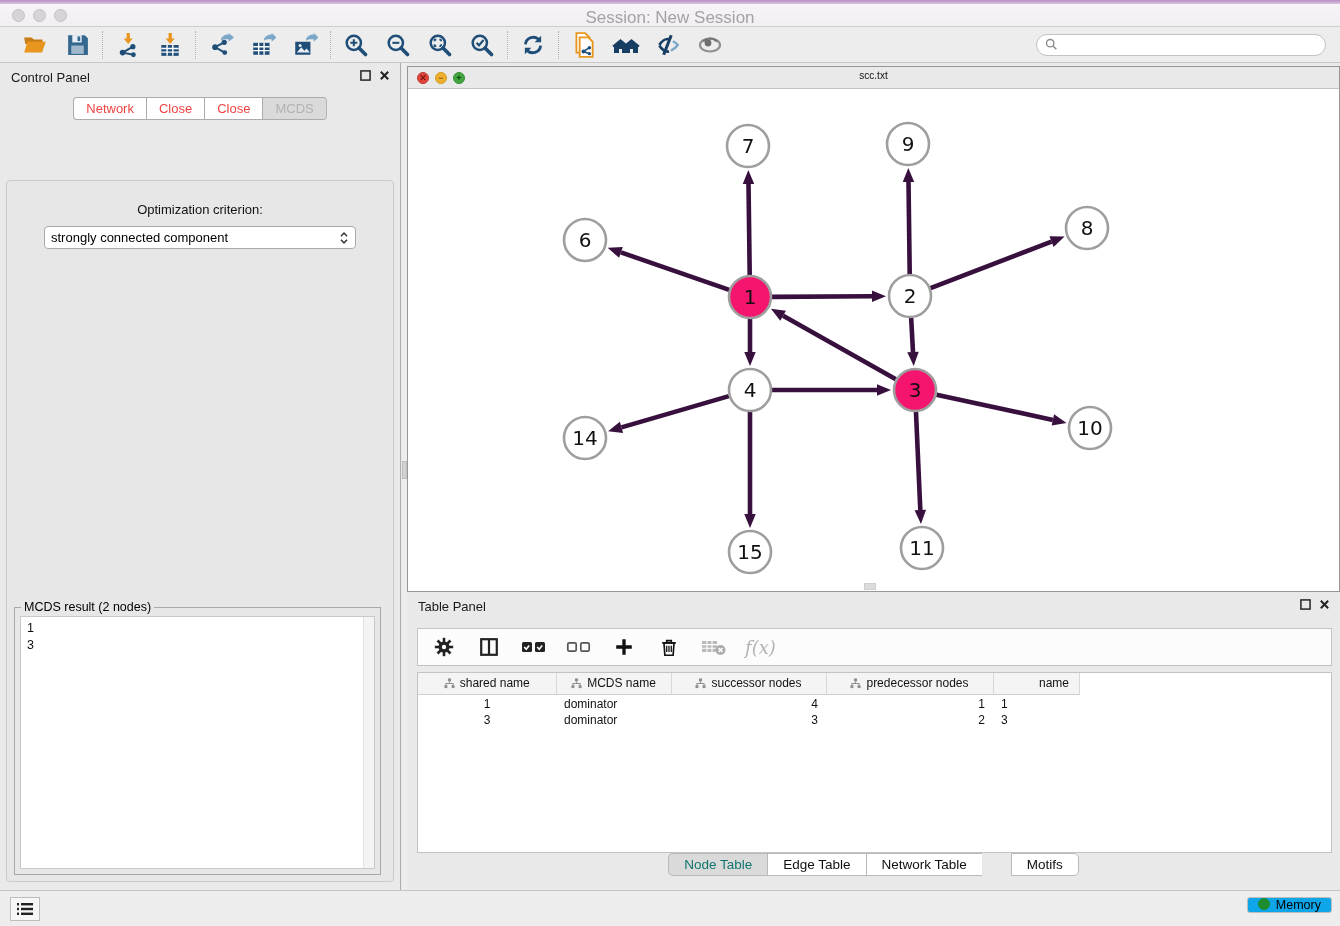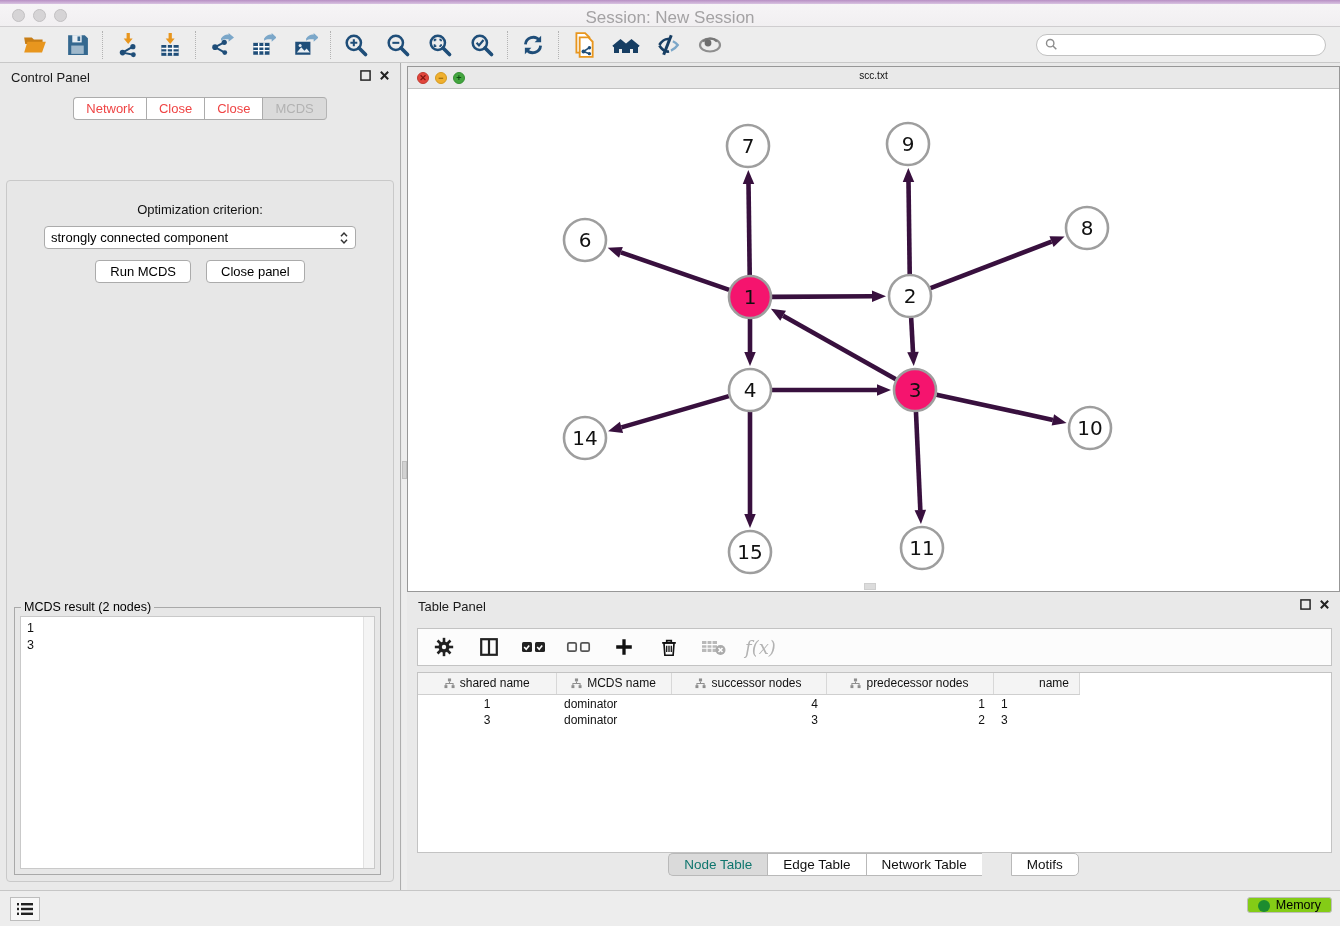--- a/index.html
+++ b/index.html
@@ -98,22 +98,22 @@
   .tp-tab { font-size:13.5px; padding:3px 15px; background:#fff; border:1px solid #B9B9B9; border-right:none; color:#111; }
   .tp-tab:first-child { border-radius:5px 0 0 5px; }
   .tp-tab:last-child { border-right:1px solid #B9B9B9; border-radius:0 5px 5px 0;margin-left:29px; }
   .tp-tab.active { background:#DADADA; color:#0f766e; }
 
   
   .statusbar { position:absolute; left:0; top:890px; width:1340px; height:36px; background:#EDEDED;
     border-top:1px solid #C6C6C6; }
   .sb-listbtn { position:absolute; left:10px; top:6px; width:30px; height:24px; background:#F7F7F7;
     border:1px solid #BDBDBD; display:flex; align-items:center; justify-content:center; }
-  .sb-memory { position:absolute; right:8px; top:6px; height:16px; background:#84cc16; border:1px solid #BDBDBD;
-    border-radius:3px; display:flex; align-items:flex-end; gap:6px; padding:0 10px; font-size:12.5px; }
+  .sb-memory { position:absolute; right:8px; top:6px; height:16px; background:#0ea5e9; border:1px solid #BDBDBD;
+    border-radius:3px; display:flex; align-items:flex-start; gap:6px; padding:0 10px; font-size:12.5px; }
   .mem-dot { width:12px; height:12px; border-radius:50%; background:#1C8C2F; }
 
   svg { display:block; }
 </style>
 </head>
 <body>
 
 <div class="window">
 
   <div class="titlebar">
@@ -300,24 +300,20 @@
         <div class="cp-tab">Close</div>
         <div class="cp-tab active">MCDS</div>
       </div>
     <div class="cp-body">
       <div class="opt-label">Optimization criterion:</div>
       <div class="opt-select">
         <span class="val">strongly connected component</span>
         <svg width="10" height="14" viewBox="0 0 10 14">
             <path d="M2 5.2L5 2l3 3.2M2 8.8L5 12l3-3.2" fill="none" stroke="#333" stroke-width="1.5"></path>
           </svg>
-      </div>
-      <div class="btn-row">
-        <button class="cp-btn">Run MCDS</button>
-        <button class="cp-btn">Close panel</button>
       </div>
       <div class="result-fieldset">
         <span class="result-legend">MCDS result (2 nodes)</span>
         <div class="result-box">
           <div class="result-lines" id="result-lines">
               <div>1</div>
               <div>3</div>
             </div>
           <div class="result-scroll"></div>
         </div>

